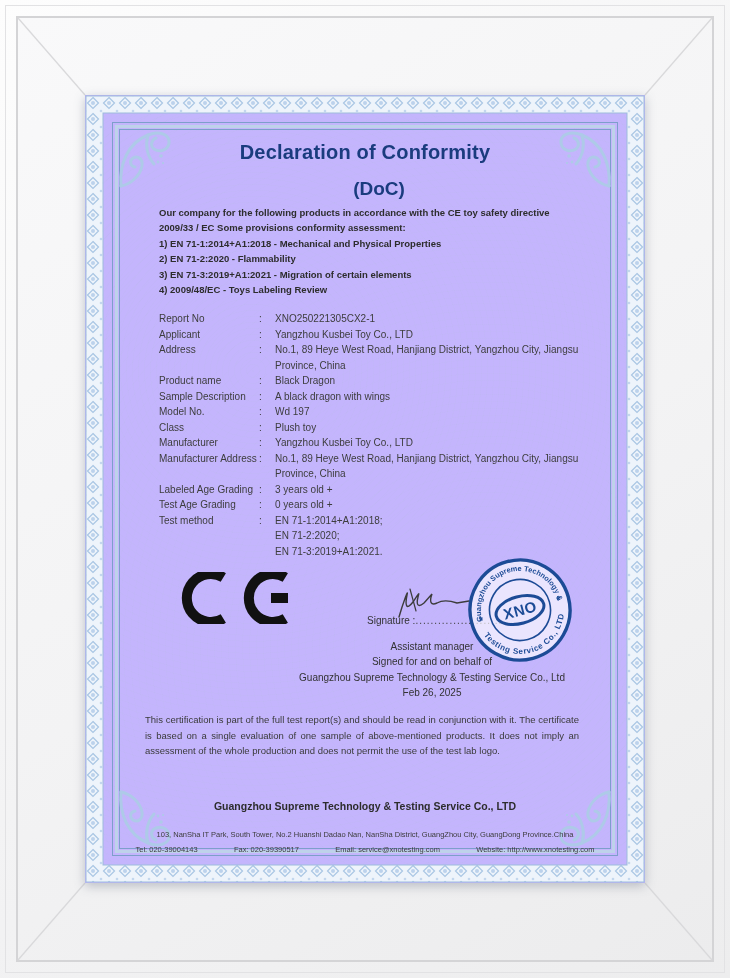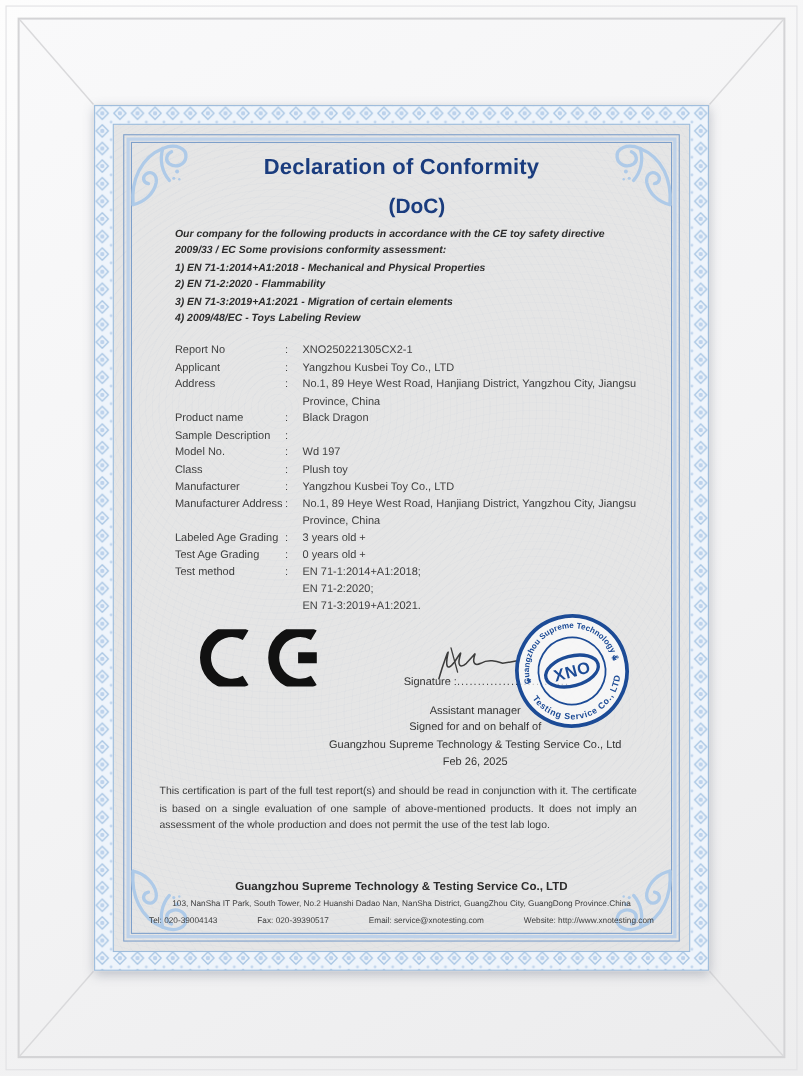--- a/index.html
+++ b/index.html
@@ -13,40 +13,40 @@
   
   .frame { position:absolute; inset:0; background:linear-gradient(145deg,#fdfdfd 0%,#f3f3f4 55%,#ededee 100%); }
   .frame-edge { position:absolute; inset:5px; border:1px solid #e2e2e4; }
   .frame-groove { position:absolute; inset:16px; border:2px solid #d4d4d6; box-shadow:inset 0 0 5px rgba(0,0,0,0.05); }
   .frame-mat { position:absolute; inset:18px; background:linear-gradient(150deg,#f9f9fa 0%,#f3f3f4 55%,#ececed 100%); }
   .miter-svg { position:absolute; inset:0; width:730px; height:978px; }
 
   
   .certificate {
     position:absolute; left:85px; top:95px; width:560px; height:788px;
-    background:#e5e5e5;
+    background:#c4b5fd;
     box-shadow:0 3px 10px rgba(85,95,115,0.35), inset 0 2px 4px rgba(120,130,150,0.10);
   }
   .paper-texture {
     position:absolute; inset:0; pointer-events:none;
     background-image:
       repeating-radial-gradient(circle at 30% 35%, rgba(175,190,212,0.07) 0 1px, transparent 1px 6px),
       repeating-radial-gradient(circle at 72% 70%, rgba(175,190,212,0.06) 0 1px, transparent 1px 7px);
   }
   .lace-svg, .ornament-svg { position:absolute; left:0; top:0; width:560px; height:788px; pointer-events:none; }
   .rules-a { position:absolute; inset:27px; border:1px solid #7d9fca; }
   .rules-b { position:absolute; inset:30px; border:3px solid #bed2ea; }
   .rules-c { position:absolute; inset:34px; border:1px solid #7d9fca; }
 
   
   .head { position:absolute; top:46px; left:0; right:0; text-align:center; color:#1a3c7e; }
   .title { font-size:20px; font-weight:bold; letter-spacing:0.2px; }
   .subtitle { font-size:19px; font-weight:bold; margin-top:14px;padding-left:28px; }
 
-  .intro { position:absolute; top:110px; left:74px; right:66px; font-size:9.5px; font-weight:bold; color:#2d2d2d; line-height:15.4px;font-style:italic; }
+  .intro { position:absolute; top:110px; left:74px; right:66px; font-size:9.5px; font-weight:bold; color:#2d2d2d; line-height:15.4px; }
   .intro div { white-space:nowrap; }
 
   .fields { position:absolute; top:216px; left:74px; right:66px; font-size:10px; color:#3d3d3d; }
   .field-row { display:flex; line-height:15.5px; }
   .field-label { width:100px; flex:none; }
   .field-colon { width:16px; flex:none; }
   .field-value { flex:1; white-space:pre-line; }
 
   .ce-wrap { position:absolute; left:94px; top:477px; }
 
@@ -54,21 +54,21 @@
   .sig-dots { letter-spacing:1px; color:#444; }
   .scribble-wrap { position:absolute; left:300px; top:486px; }
   .seal-wrap { position:absolute; left:380px; top:460px; }
 
   .sig-block { position:absolute; left:187px; top:544px; width:320px; text-align:center; font-size:10px; color:#333; line-height:15.4px; }
 
   .disclaimer { position:absolute; top:617px; left:60px; right:66px; font-size:9.5px; color:#3a3a3a; line-height:15.7px; text-align:justify; }
 
   .footer { position:absolute; top:705px; left:40px; right:40px; text-align:center; color:#2d2d2d; }
   .footer-company { font-size:10.5px; font-weight:bold; }
-  .footer-address { font-size:7.5px; margin-top:5px; color:#3c3c3c; }
+  .footer-address { font-size:7.5px; margin-top:18px; color:#3c3c3c; }
   .footer-contacts { margin-top:6px; width:459px; margin-left:auto; margin-right:auto; display:flex; justify-content:space-between; font-size:7.5px; color:#3c3c3c; }
 </style>
 </head>
 <body>
 
 <div class="frame">
   <div class="frame-edge"></div>
   <div class="frame-groove"></div>
   <div class="frame-mat"></div>
   <svg class="miter-svg">
@@ -165,20 +165,21 @@
 
       <div class="field-row">
         <div class="field-label">Product name</div>
         <div class="field-colon">:</div>
         <div class="field-value">Black Dragon</div>
       </div>
 
       <div class="field-row">
         <div class="field-label">Sample Description</div>
         <div class="field-colon">:</div>
+        <div class="field-value">A black dragon with wings</div>
       </div>
 
       <div class="field-row">
         <div class="field-label">Model No.</div>
         <div class="field-colon">:</div>
         <div class="field-value">Wd 197</div>
       </div>
 
       <div class="field-row">
         <div class="field-label">Class</div>

